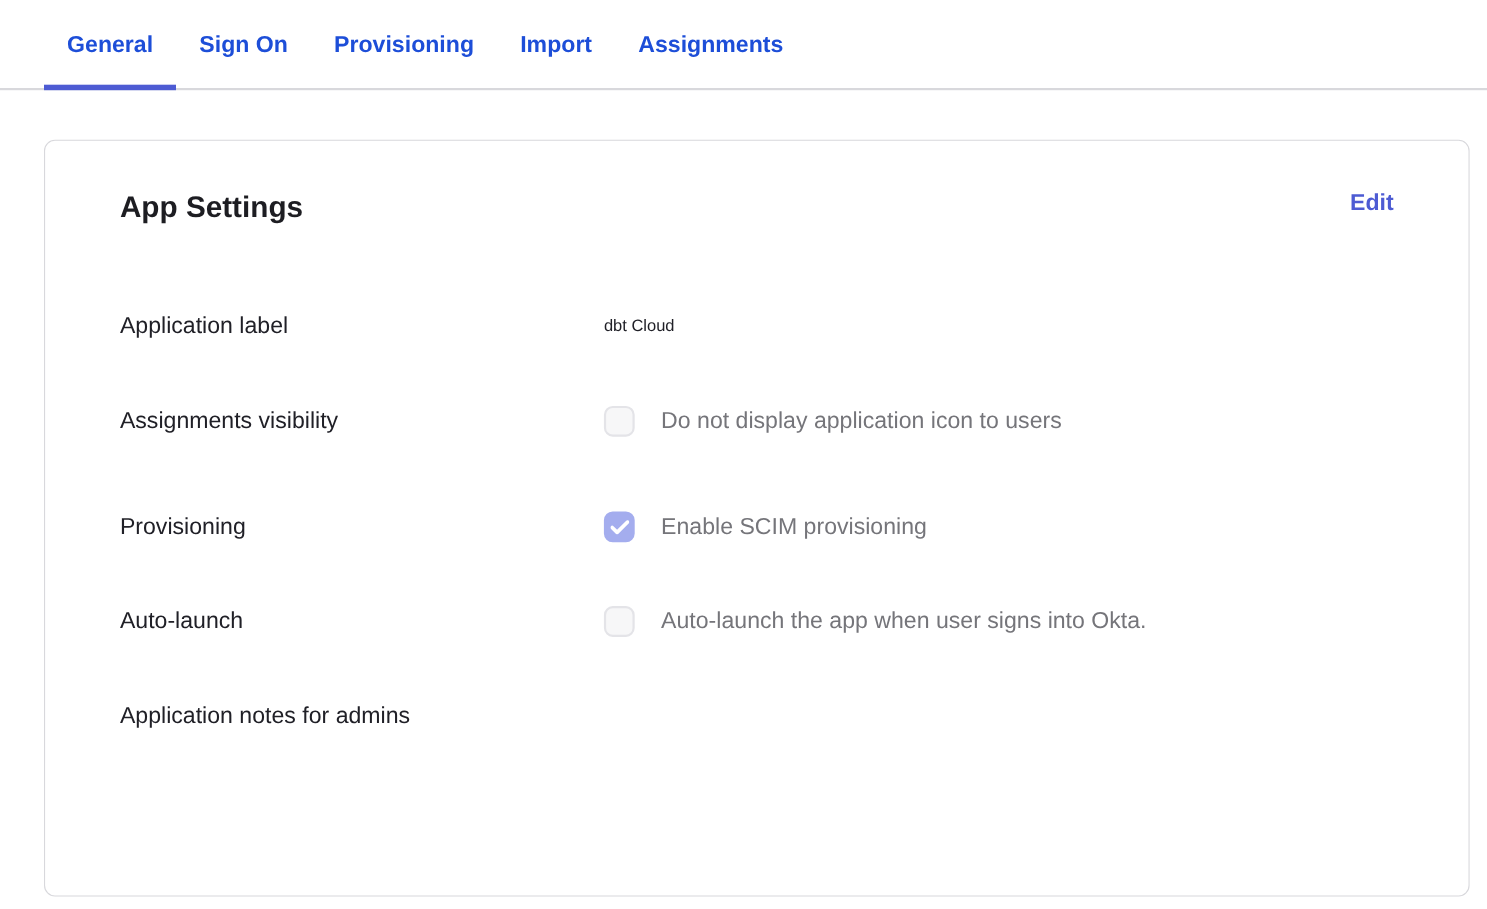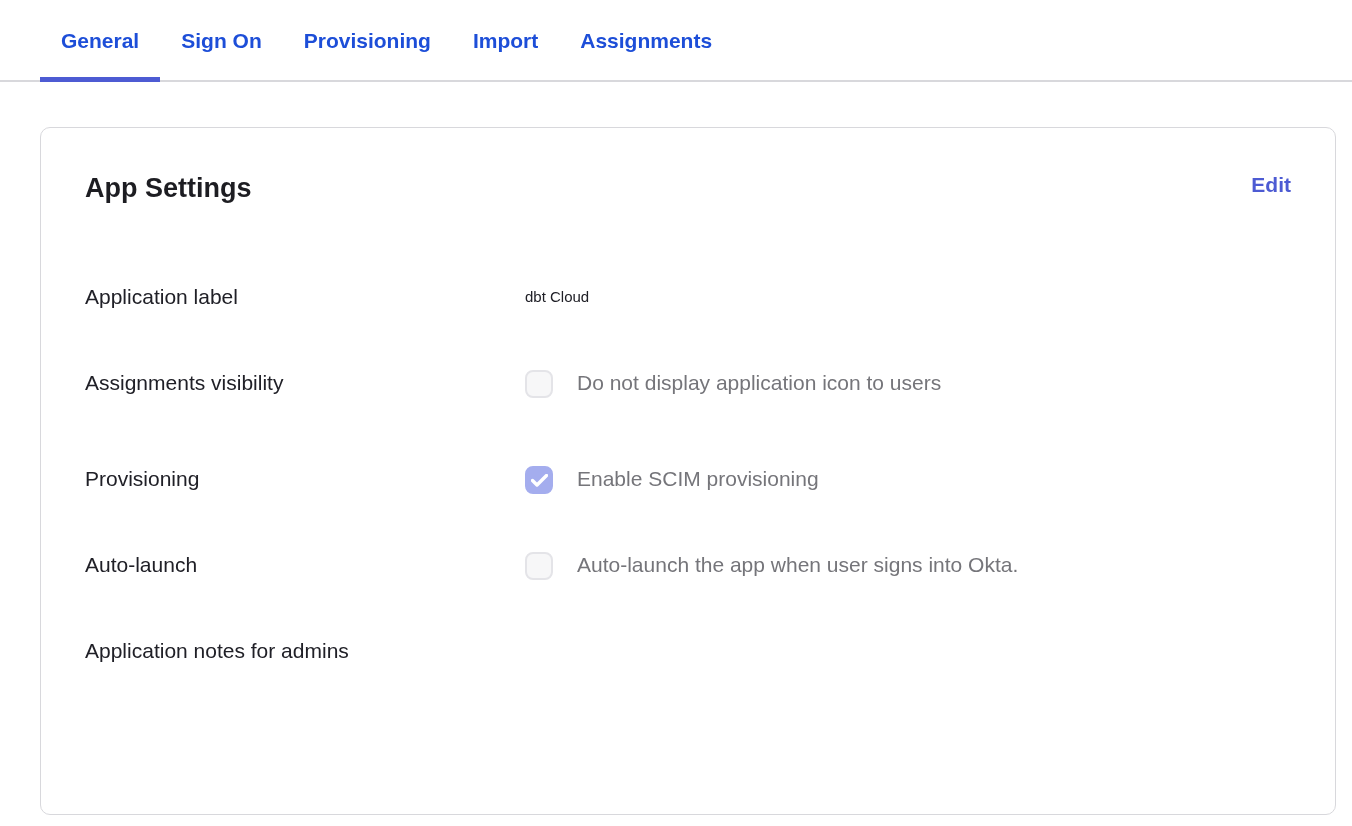--- a/index.html
+++ b/index.html
@@ -35,21 +35,21 @@
   }
 
   
   .card {
     width: 1296px;
     height: 688px;
     margin: 45px 16px 0 40px;
     border: 1px solid #d8d8dc;
     border-radius: 10px;
     background: #ffffff;
-    padding: 42px 44px 48px;
+    padding: 42px 68px 48px;
   }
   .card-header {
     display: flex;
     justify-content: space-between;
     align-items: flex-start;
   }
   .card-title {
     font-size: 27px;
     font-weight: 700;
     color: #1d1d22;
@@ -84,21 +84,21 @@
     color: #202027;
     line-height: 30px;
   }
   .row-value {
     font-size: 15px;
     color: #202027;
     line-height: 30px;
   }
   .checkbox-group {
     display: flex;
-    align-items: flex-end;
+    align-items: center;
     gap: 24px;
   }
   .checkbox {
     width: 28px; height: 28px;
     border-radius: 8px;
     background: #f7f7f8;
     border: 2px solid #e4e4e8;
     display: flex;
     align-items: center;
     justify-content: center;

